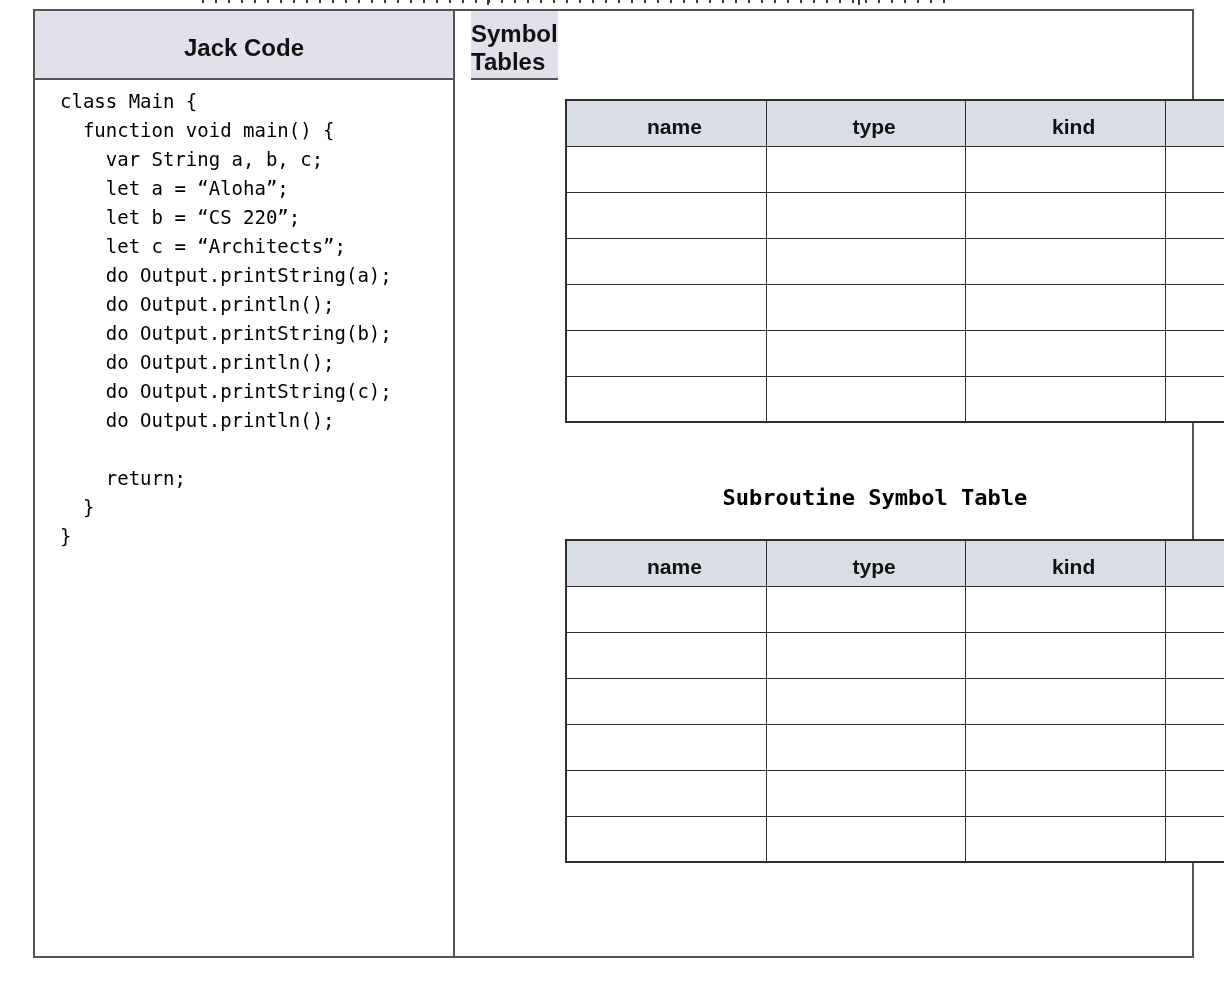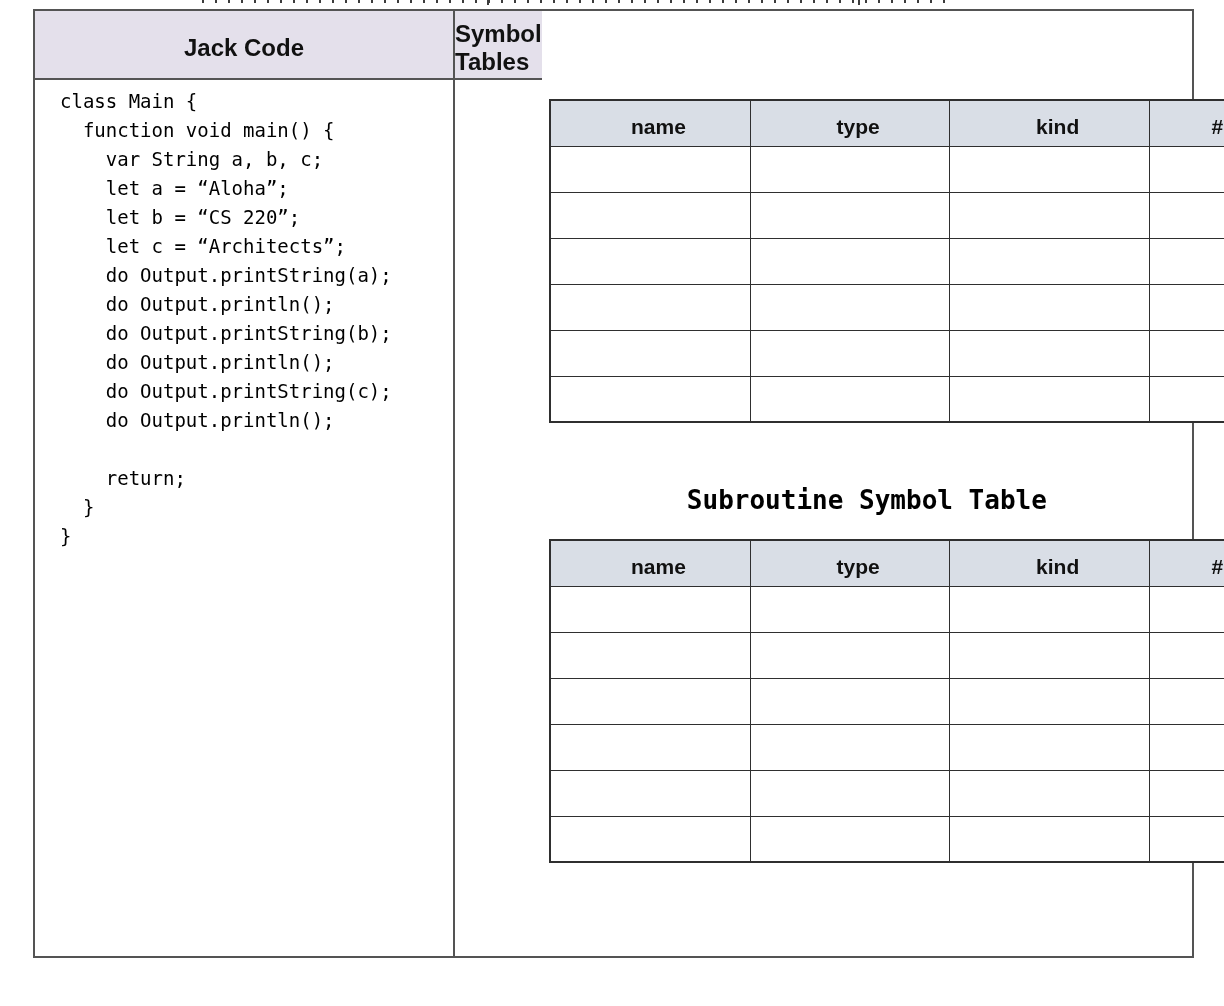--- a/index.html
+++ b/index.html
@@ -11,40 +11,40 @@
   
   .top-remnant{
     position:absolute;top:0;left:202px;width:748px;height:3px;
     background:repeating-linear-gradient(90deg,#3c3c3c 0 2px,transparent 2px 13px);
   }
   .desc-mark{position:absolute;top:0;width:2px;height:5px;background:#3c3c3c;}
 
   .outer-box{
     position:absolute;left:33px;top:9px;width:1161px;height:949px;
     border:2px solid #545454;box-sizing:border-box;
-    display:flex;background:#fff;
+    display:flex;background:#fff;gap:16px;
   }
   .left-col{
     width:420px;flex:0 0 420px;border-right:2px solid #545454;box-sizing:border-box;
     display:flex;flex-direction:column;
   }
   .right-col{flex:1;display:flex;flex-direction:row;}
   .band{
     height:69px;flex:0 0 69px;background:#e4e0eb;border-bottom:2px solid #545454;
     box-sizing:border-box;display:flex;align-items:center;justify-content:center;
     font-weight:bold;font-size:24px;letter-spacing:0;color:#111;padding-top:6px;
   }
   .code{
     font-family:"DejaVu Sans Mono",monospace;font-size:19px;line-height:29px;
     margin:0;padding:7px 0 0 25px;white-space:pre;color:#000;
   }
   .right-content{position:relative;flex:1;}
   .tbl-title{
     position:absolute;left:0;width:100%;text-align:center;
-    font-family:"DejaVu Sans Mono",monospace;font-weight:bold;font-size:26px;color:#000;
+    font-family:"DejaVu Sans Mono",monospace;font-weight:bold;font-size:22px;color:#000;
   }
   .title-class{top:100px;}
   .title-sub{top:474px;}
   table.sym{
     position:absolute;left:7px;border-collapse:collapse;table-layout:fixed;
     width:720px;border:2px solid #2f2f2f;background:#fff;
   }
   table.class-table{top:88px;}
   table.sub-table{top:528px;}
   table.sym th{

